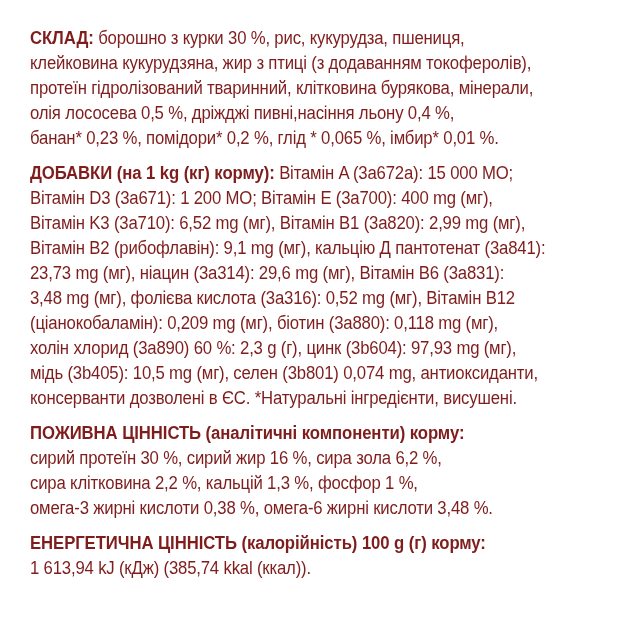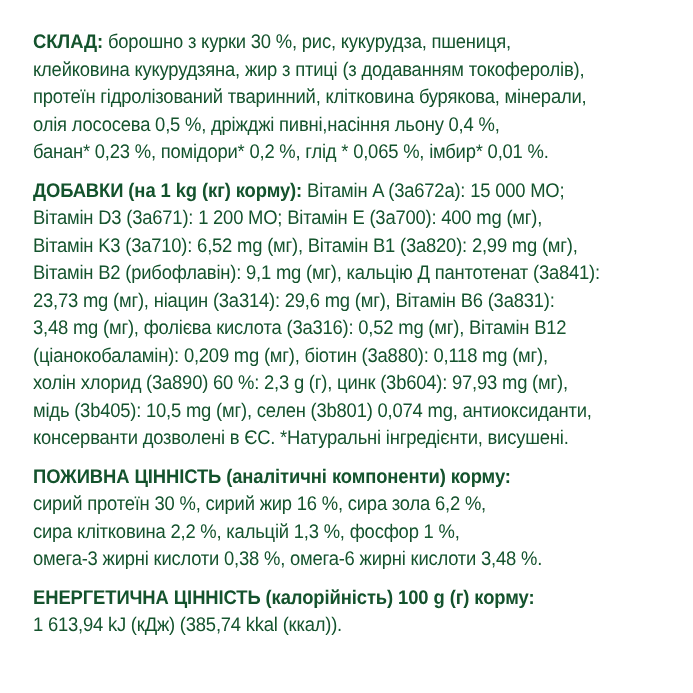--- a/index.html
+++ b/index.html
@@ -8,21 +8,21 @@
     background: #ffffff;
   }
   body {
     width: 630px;
     height: 630px;
     overflow: hidden;
     font-family: "Liberation Sans", "DejaVu Sans", sans-serif;
   }
   .sheet {
     padding: 26px 0 0 30px;
-    color: #14532d;
+    color: #7f1d1d;
   }
   
   .sheet-inner {
     transform: scaleX(0.93);
     transform-origin: 0 0;
     width: 642px;
   }
   .sec + .sec {
     margin-top: 10px;
   }

